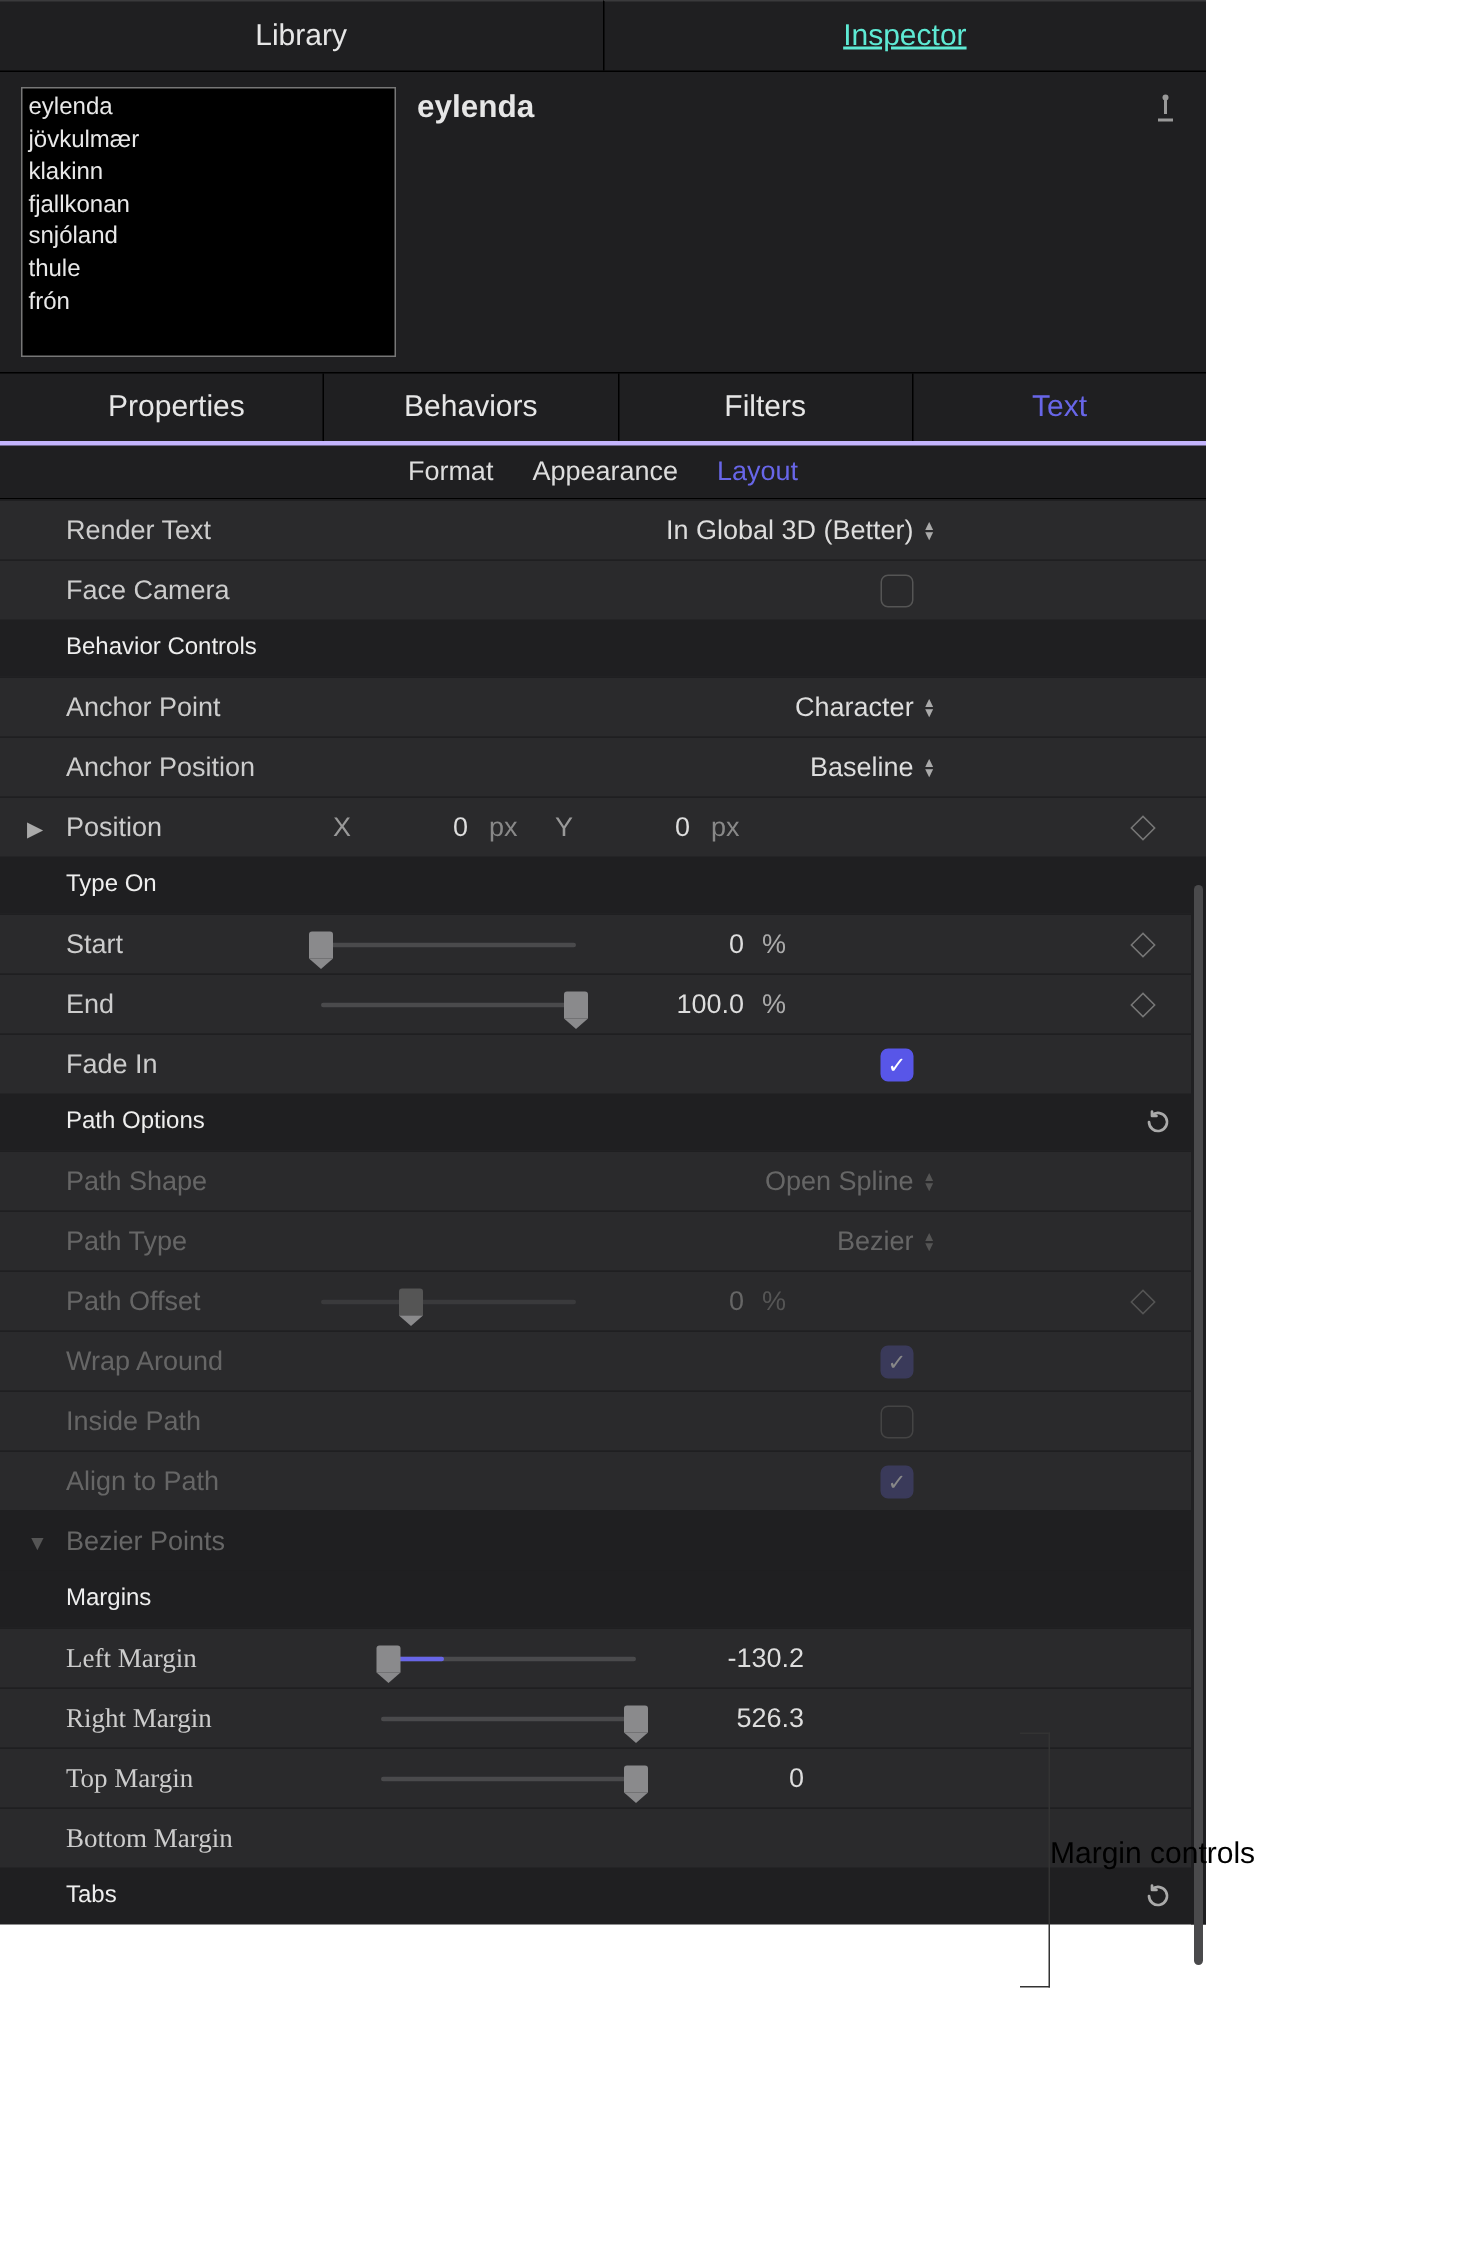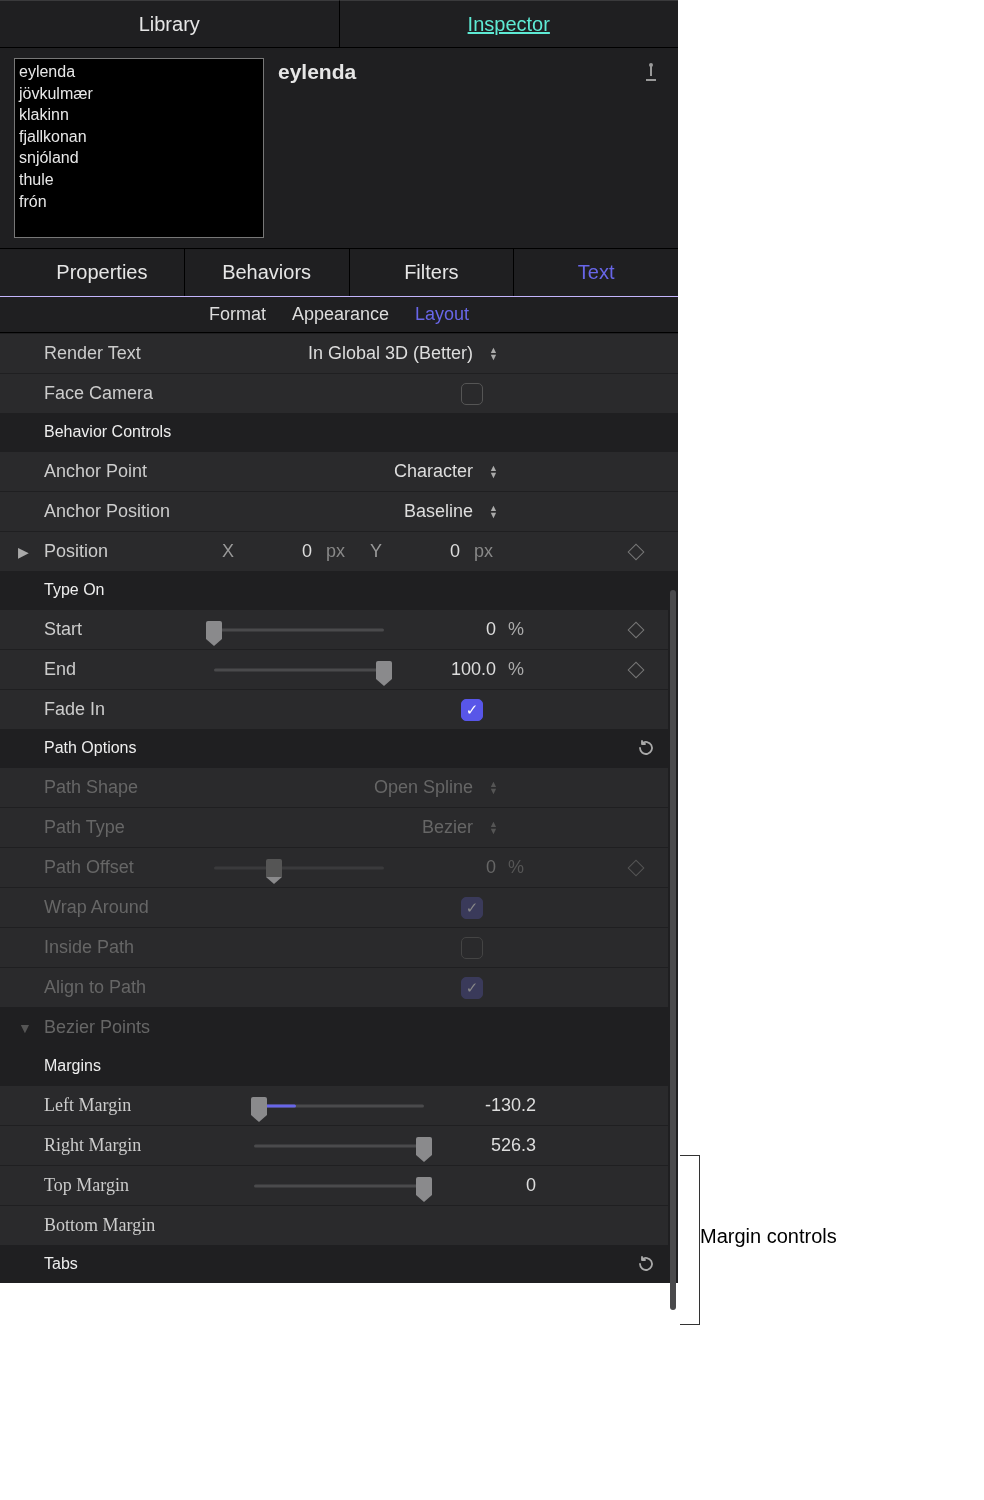--- a/index.html
+++ b/index.html
@@ -1,44 +1,44 @@
 <!DOCTYPE html>
 <html><head>
 <meta charset="utf-8">
 <style>
   * { box-sizing: border-box; margin: 0; padding: 0; font-family: -apple-system, "Helvetica Neue", Arial, sans-serif; }
   body { background: #fff; width: 984px; height: 1500px; position: relative; }
-  .panel { width: 678px; background: #1f1f21; color: #ccc; position: relative; }
+  .panel { width: 804px; background: #1f1f21; color: #ccc; position: relative; }
   .toptabs { display: flex; height: 48px; border-bottom: 1px solid #000; }
   .toptab { flex: 1; display: flex; align-items: center; justify-content: center; font-size: 20px; font-weight: 500; color: #e6e6e6; cursor: pointer; border-top: 1px solid #3a3a3c; }
   .toptab + .toptab { border-left: 1px solid #000; }
   .toptab.active { color: #5eead4; text-decoration: underline; }
   .previewrow { display: flex; padding: 10px 12px 10px 14px; gap: 14px; min-height: 190px; border-bottom: 1px solid #000; align-items: flex-start; }
   .preview { width: 250px; height: 180px; background: #000; border: 1px solid #777; color: #e8e8e8; font-size: 16px; padding: 2px 4px; line-height: 1.35; overflow: hidden; }
   .preview div { white-space: nowrap; }
   .obj-title { flex: 1; color: #e6e6e6; font-size: 21px; font-weight: 600; padding-top: 2px; }
   .pin { width: 24px; color: #999; padding-top: 4px; }
-  .subtabs { display: flex; height: 48px; border-bottom: 1px solid #c4b5fd; padding-left: 20px; }
+  .subtabs { display: flex; height: 48px; border-bottom: 3px solid #c4b5fd; padding-left: 20px; }
   .subtab { flex: 1; display: flex; align-items: center; justify-content: center; font-size: 20px; color: #e6e6e6; cursor: pointer; }
   .subtab + .subtab { border-left: 1px solid #000; }
   .subtab.active { color: #6866e8; }
   .minitabs { display: flex; justify-content: center; gap: 26px; height: 36px; align-items: center; font-size: 18px; color: #ddd; border-bottom: 1px solid #000; }
   .minitab { cursor: pointer; }
   .minitab.active { color: #6866e8; }
   .section-header { padding: 10px 20px 10px 44px; font-size: 16px; color: #eee; position: relative; }
   .section-header.with-reset { padding-right: 31px; }
   .reset-icn { position: absolute; right: 22px; top: 50%; transform: translateY(-50%); color: #aaa; cursor: pointer; }
   .row { display: flex; align-items: center; height: 40px; padding: 0 20px 0 44px; font-size: 18px; color: #ccc; background: #2a2a2c; border-top: 1px solid #1f1f21; position: relative; }
   .row.plain { background: #1f1f21; }
   .row + .row { border-top: 1px solid #1f1f21; }
   .row .lbl { flex: 0 0 170px; }
   .row.dim { color: #666; }
   .row.dim .lbl { color: #666; }
   .row.wide-label .lbl { flex: 0 0 210px; font-family: Liberation Serif, serif; }
-  .popup { flex: 1; display: flex; align-items: center; justify-content: flex-end; gap: 16px; padding-right: 160px; color: #ddd; }
+  .popup { flex: 1; display: flex; align-items: center; justify-content: flex-end; gap: 6px; padding-right: 160px; color: #ddd; }
   .popup.dim { color: #666; }
   .updown { display: flex; flex-direction: column; font-size: 9px; line-height: 7px; color: #aaa; }
   .updown.dim { color: #555; }
   .chk { width: 22px; height: 22px; border-radius: 5px; border: 1px solid #555; display: flex; align-items: center; justify-content: center; font-size: 15px; color: #ddd; margin-left: auto; margin-right: 175px; }
   .chk.on { background: #5856e8; border-color: #5856e8; color: #fff; }
   .chk.dimon { background: #3a3a5a; border-color: #3a3a5a; color: #888; }
   .unit { color: #888; margin-left: 6px; min-width: 28px; }
   .keyframe { position: absolute; right: 36px; top: 50%; transform: translateY(-50%) rotate(45deg); width: 12px; height: 12px; border: 1px solid #777; cursor: pointer; }
   .xyrow { display:flex; align-items:center; gap:8px; flex:1; }
   .xyrow .ax { color:#999; width:20px; text-align:right; }

